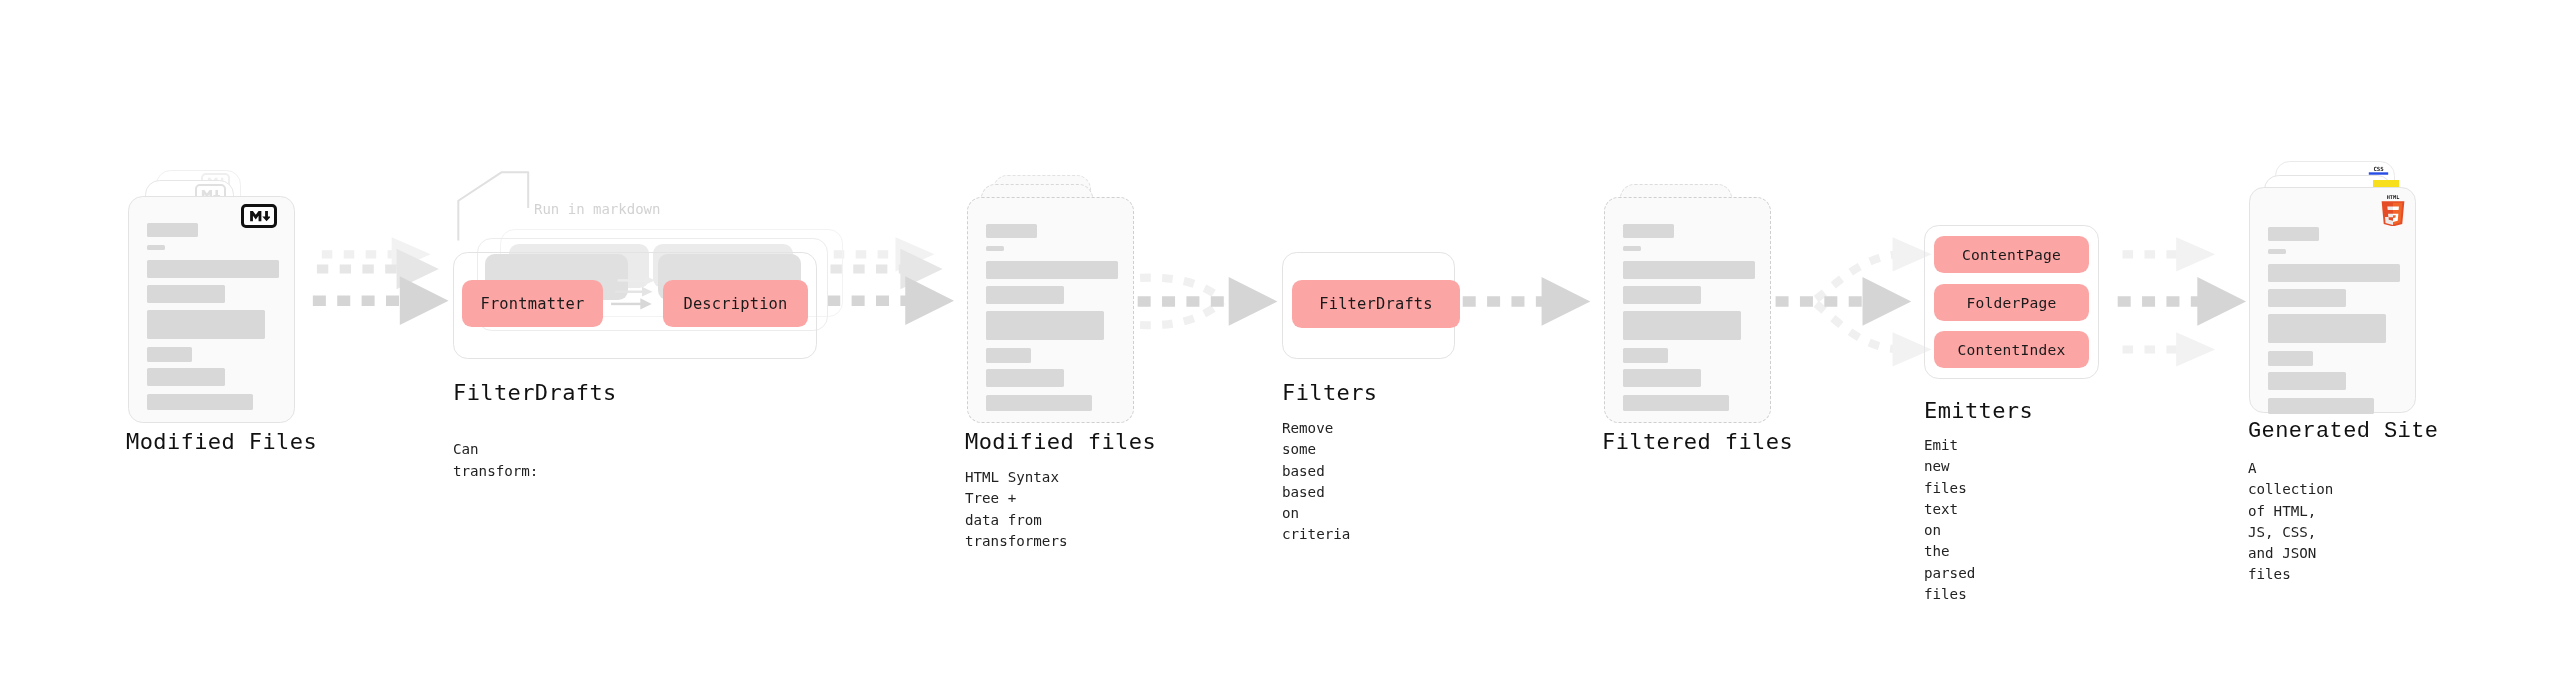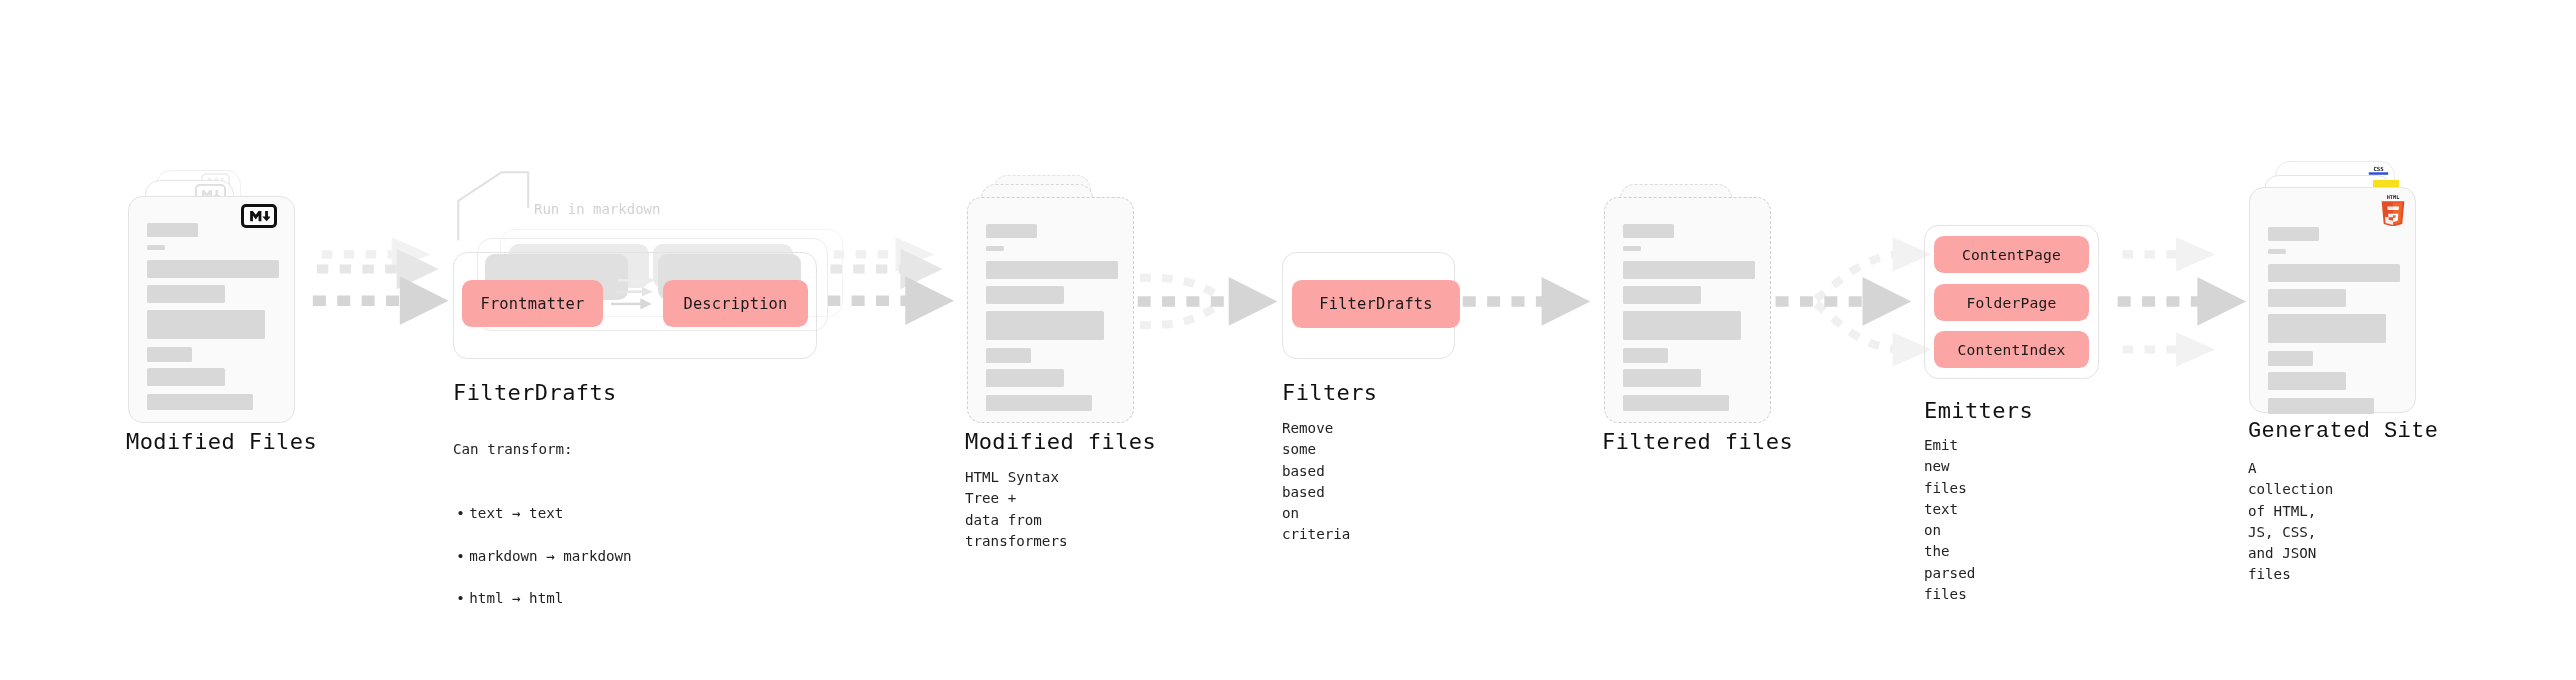--- a/index.html
+++ b/index.html
@@ -273,25 +273,20 @@
       <path d="M 757 359 L 792 359" stroke="#e4e4e4" stroke-width="3" fill="none"></path>
       <polygon points="790,353 803,359 790,365" fill="#e4e4e4"></polygon>
       <path d="M 752 374 L 790 374" stroke="#d8d8d8" stroke-width="3" fill="none"></path>
       <polygon points="788,367 802,374 788,381" fill="#d8d8d8"></polygon>
     </svg>
 
     <div class="caption-title" style="left:453px; top:380px;">FilterDrafts</div>
 
     <div class="caption-sub" style="left:453px; top:418px;">
       <div>Can transform:</div>
-      <ul class="bullet-list">
-        <li>text → text</li>
-        <li>markdown → markdown</li>
-        <li>html → html</li>
-      </ul>
     </div>
   </div>
 
   <div class="node">
     <div class="doc-card dashed" style="left:993px; top:175px; width:98px; height:49px; border-color:#e2e2e2;"></div>
     <div class="doc-card dashed" style="left:981px; top:184px; width:112px; height:49px; border-color:#d8d8d8;"></div>
 
     <div class="doc-card dashed" style="left:967px; top:197px; width:167px; height:226px;">
       <div class="skeleton-bar" style="left:18px; top:26px;  width:51px; height:14px;"></div>
       <div class="skeleton-bar" style="left:18px; top:48px;  width:18px; height:4.9px;"></div>

